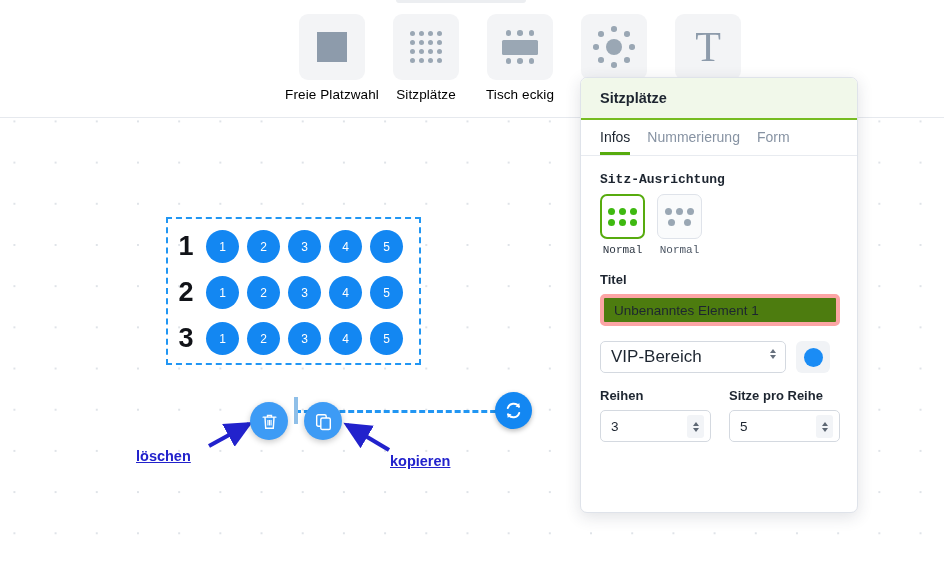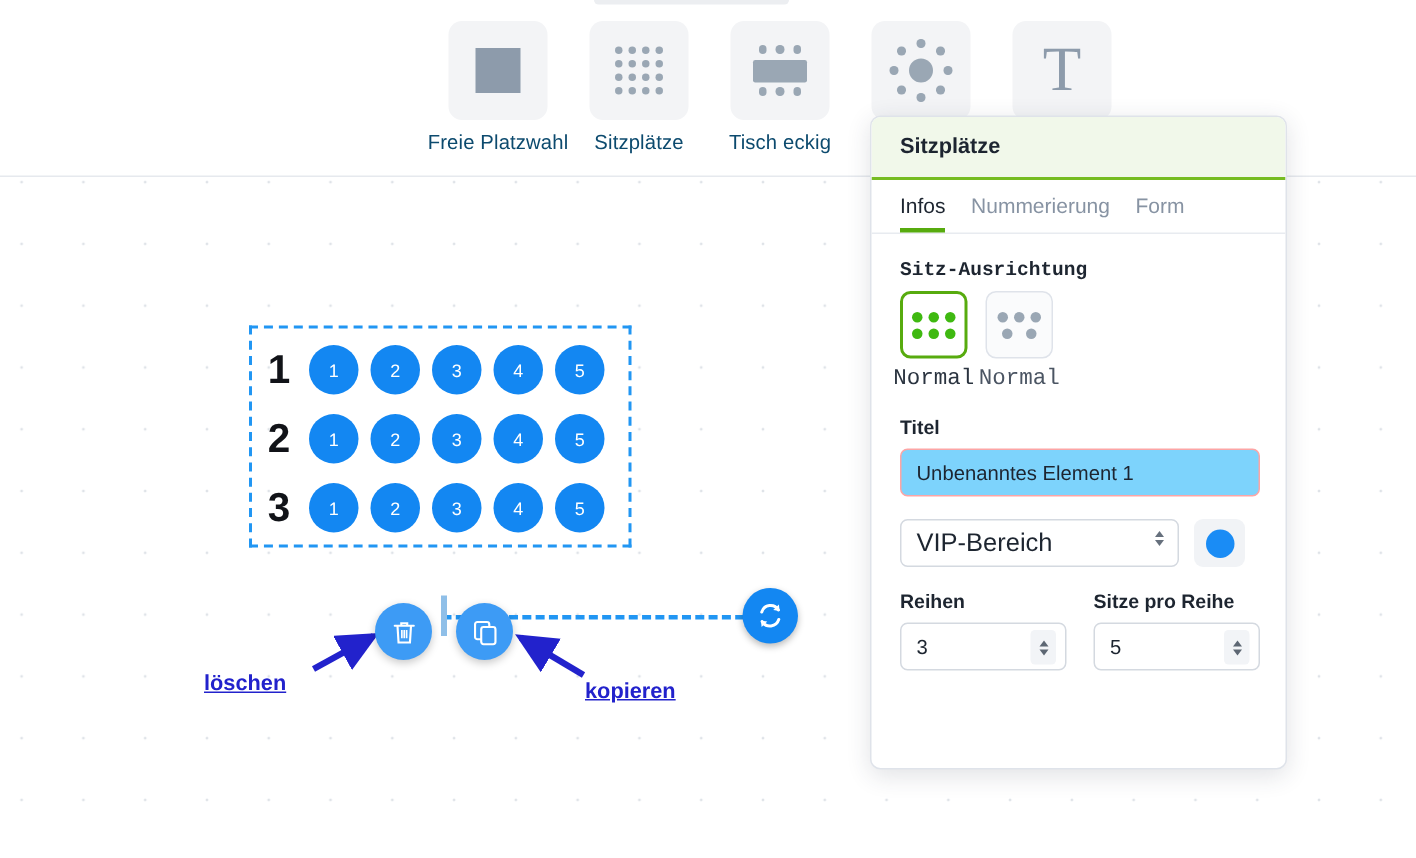--- a/index.html
+++ b/index.html
@@ -32,21 +32,21 @@
     display: flex; flex-direction: column; align-items: center;
     cursor: pointer;
   }
   .tool-swatch {
     width: 66px; height: 66px; border-radius: 9px;
     background: #f3f4f6;
     display: flex; align-items: center; justify-content: center;
   }
   .tool-label {
     margin-top: 7px;
-    font-size: 13.5px; color: #0c4a6e; white-space: nowrap;
+    font-size: 13.5px; color: #000000; white-space: nowrap;
     letter-spacing: .1px;
   }
   .dot-grid { display: grid; gap: 3.4px; }
   .dot { width: 5.6px; height: 5.6px; border-radius: 50%; background: #9aa7b4; }
   .gp-square { width: 30px; height: 30px; background: #8d9bab; }
   .tbl-rect { width: 36px; height: 15px; background: #9aa7b4; border-radius: 1.5px; }
   .tbl-row { display: flex; gap: 6px; justify-content: center; }
   .tbl-wrap { display: flex; flex-direction: column; gap: 3.5px; align-items: center; }
   .round-wrap { position: relative; width: 42px; height: 42px; }
   .round-center {
@@ -165,31 +165,31 @@
     margin-bottom: 7px;
   }
   .orient-row { display: flex; gap: 12px; margin-bottom: 16px; }
   .orient-item { width: 45px; display: flex; flex-direction: column; align-items: center; cursor: pointer; }
   .orient-swatch {
     width: 45px; height: 45px; border-radius: 7px;
     display: flex; align-items: center; justify-content: center;
     background: #fafbfc; border: 1.6px solid #dfe3ea;
   }
   .orient-item.selected .orient-swatch { border: 2px solid #57ab0e; background: #ffffff; }
-  .orient-caption { margin-top: 5px; font-size: 15px; color: #4b5563; }
+  .orient-caption { margin-top: 5px; font-size: 11px; color: #4b5563; }
   .orient-item.selected .orient-caption { color: #2b3440; }
   .odot { width: 7px; height: 7px; border-radius: 50%; background: #9aa7b4; }
   .orient-item.selected .odot { background: #3fb911; }
   .ogrid { display: flex; flex-direction: column; gap: 4px; align-items: center; }
   .orow { display: flex; gap: 4px; }
 
   .txt-input {
     width: 240px; height: 32px;
-    border: 1px solid #fca5a5; border-radius: 5px;
-    background: #7dd3fc;
+    border: 4px solid #fca5a5; border-radius: 5px;
+    background: #4d7c0f;
     padding: 0 10px;
     font-family: "Liberation Sans", sans-serif;
     font-size: 13.5px; color: #1d2530;
     outline: none;
   }
   .block { margin-bottom: 15px; }
   .sel-row { display: flex; align-items: center; gap: 10px; }
   .sel-wrap {
     position: relative; width: 186px; height: 32px;
     border: 1px solid #d4d9e0; border-radius: 5px; background: #ffffff;

